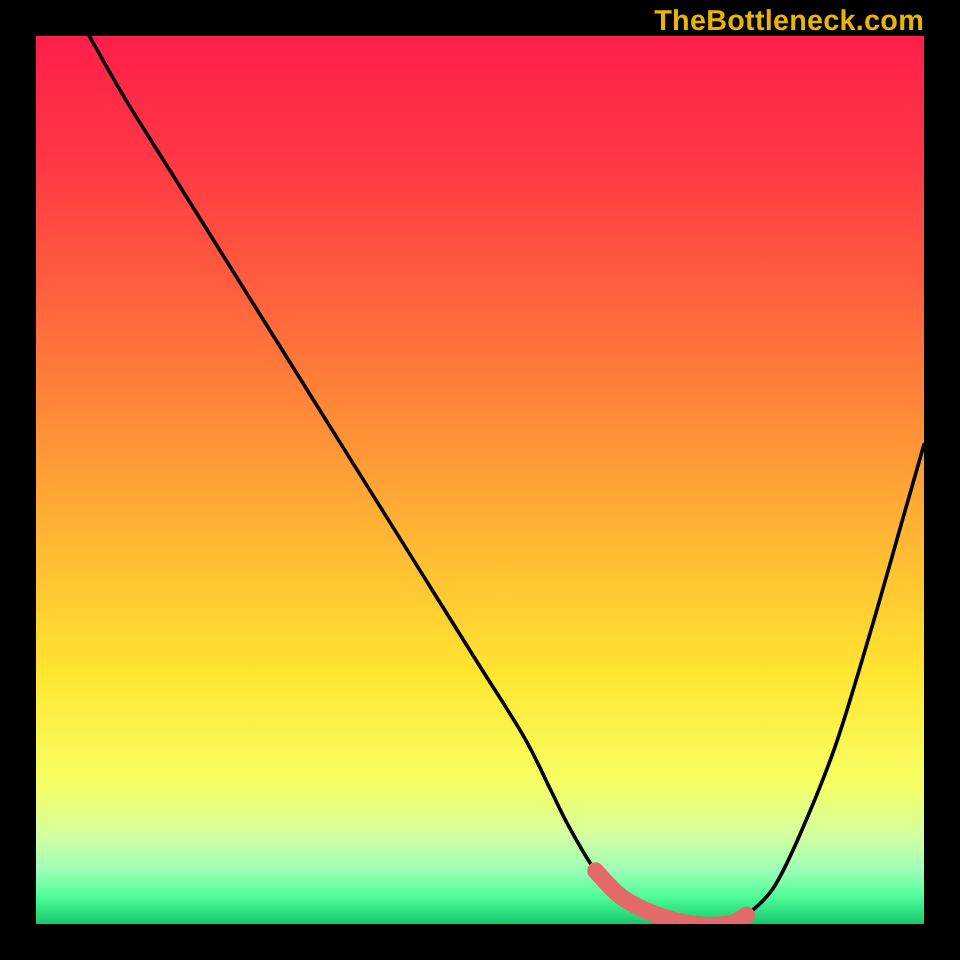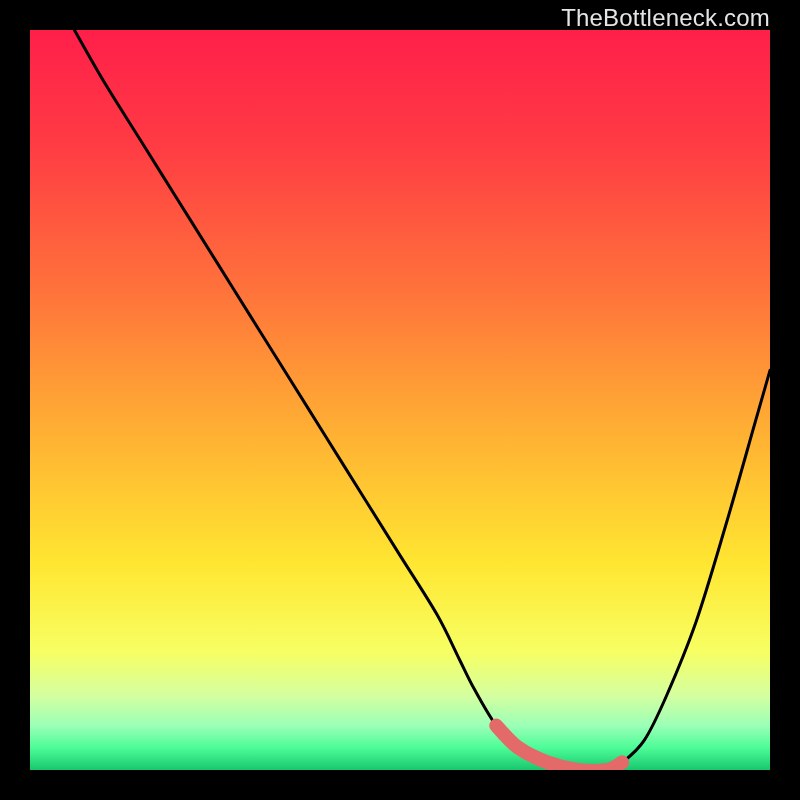--- a/index.html
+++ b/index.html
@@ -38,23 +38,23 @@
     position: absolute;
     left: 0;
     top: 0;
     width: 740px;
     height: 740px;
   }
   .watermark {
     position: absolute;
     top: 4px;
     right: 30px;
-    color: #e5e5e5;
+    color: #eab308;
     font-size: 24px;
-    font-weight: 400;
+    font-weight: 700;
     letter-spacing: 0.2px;
   }
 </style>
 </head>
 <body>
 
 <div class="frame">
 
   <div class="watermark">TheBottleneck.com</div>
 

